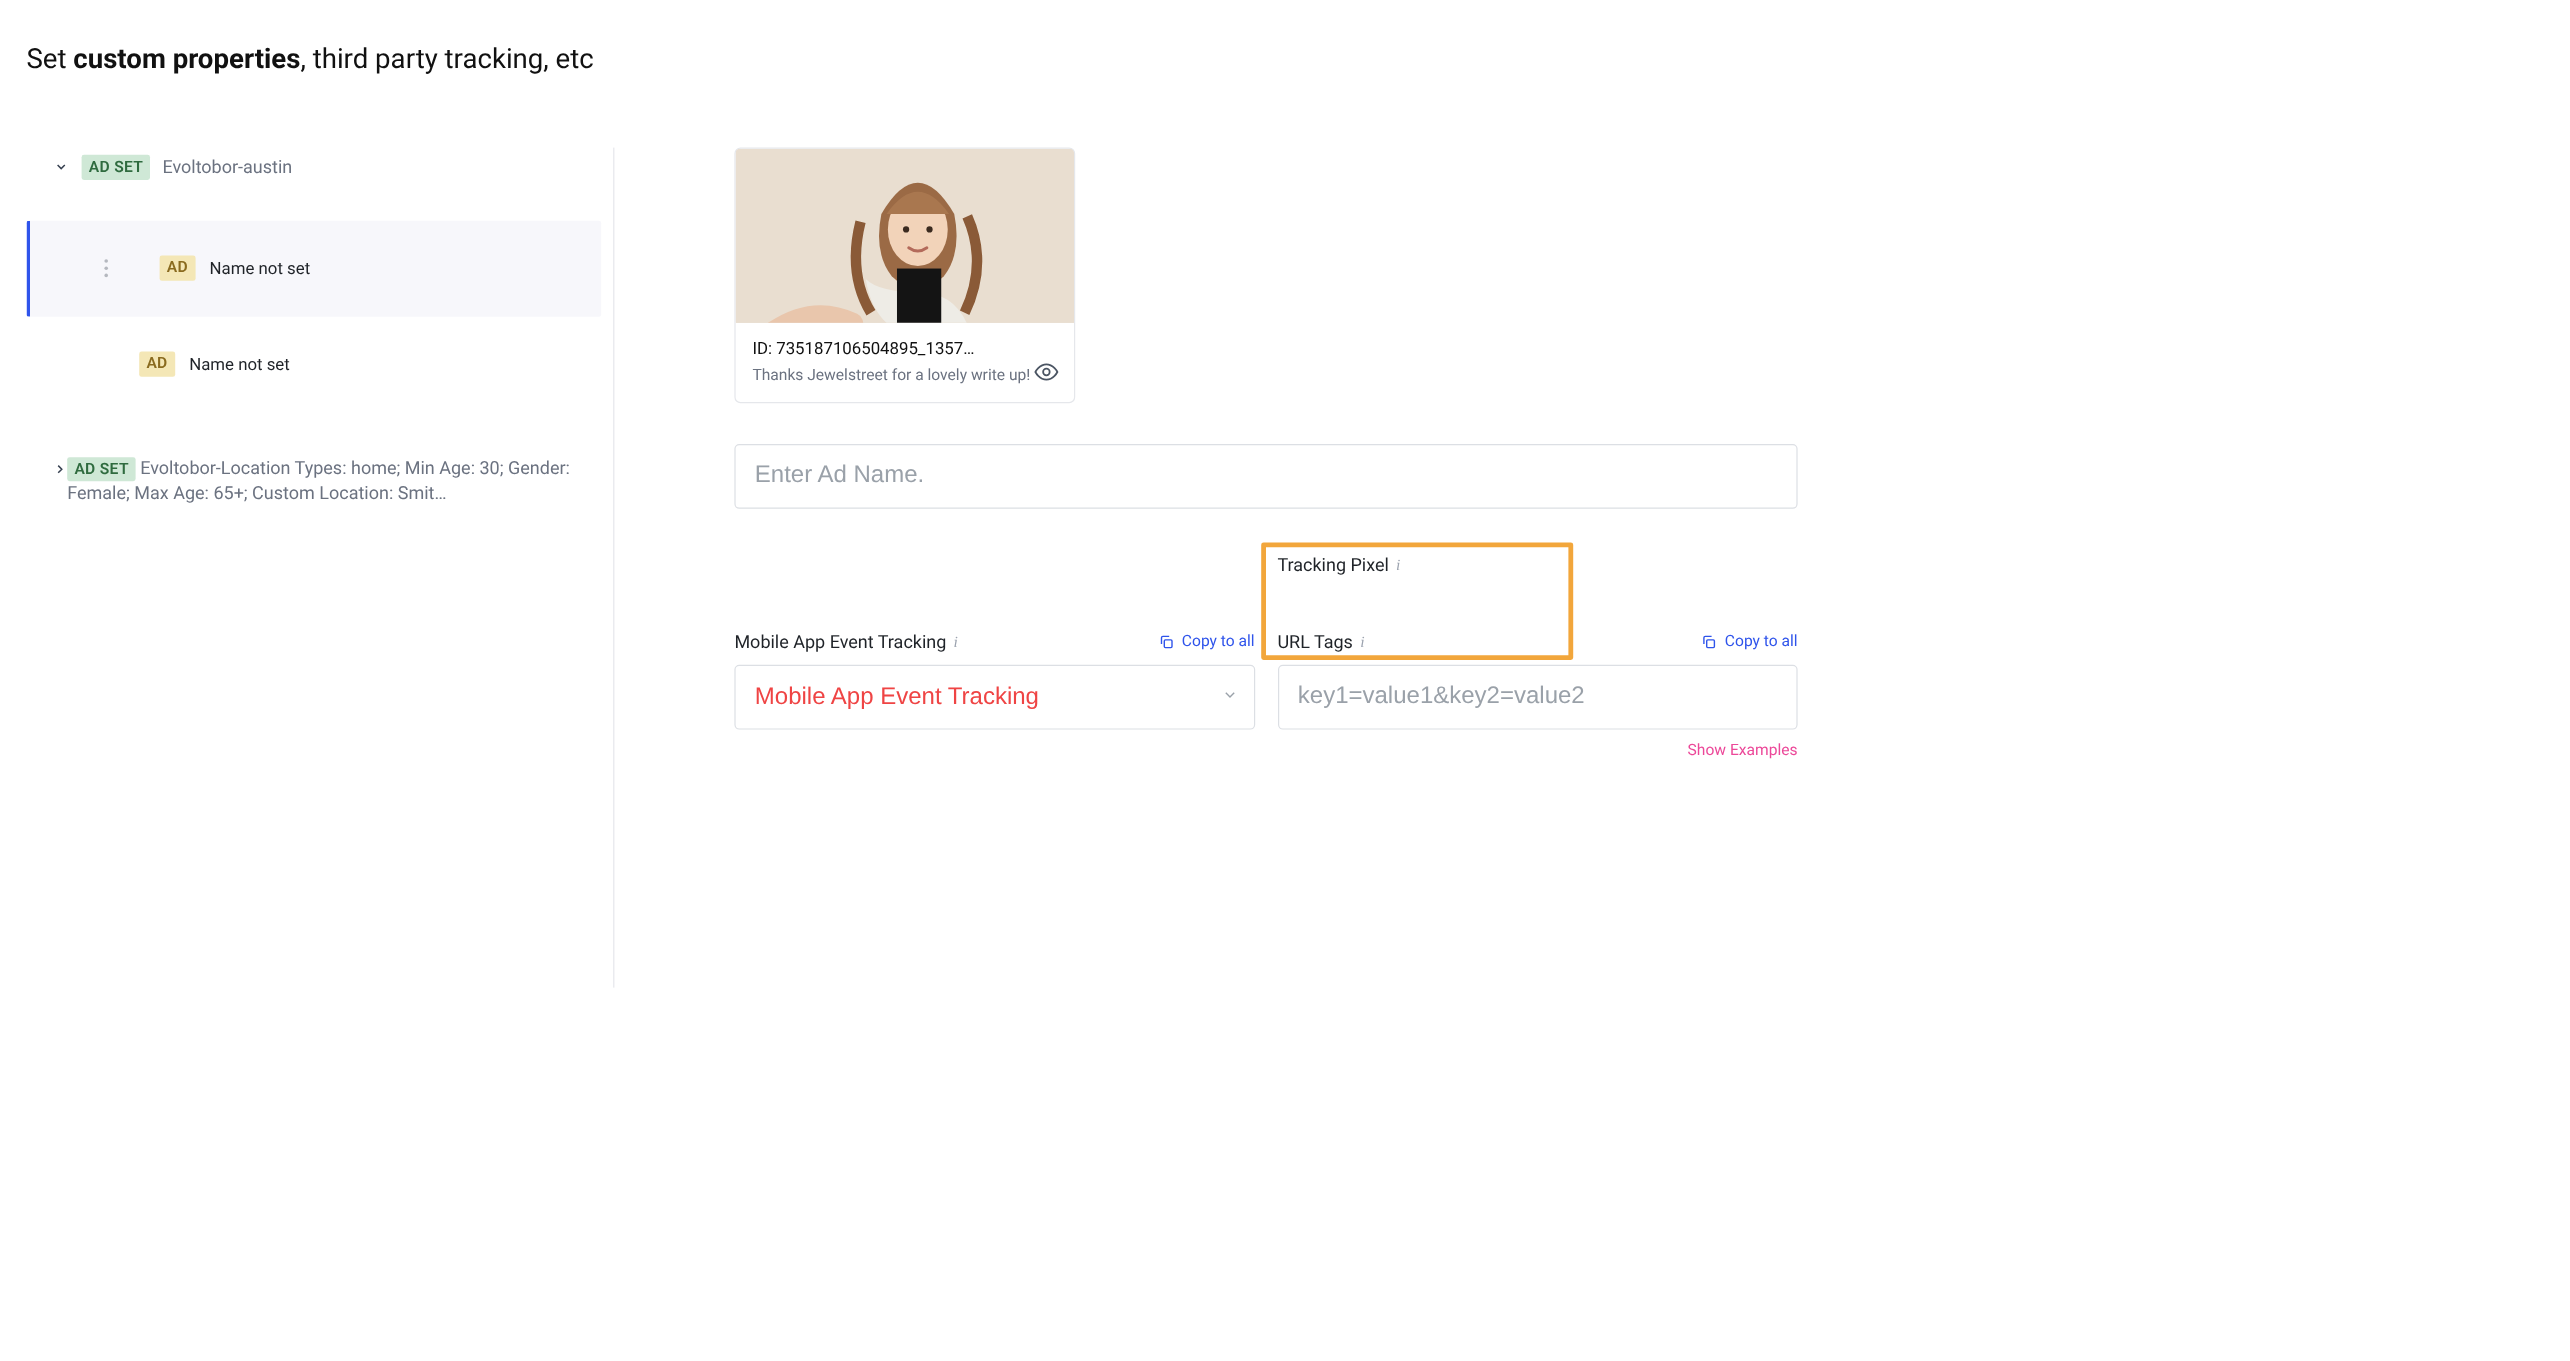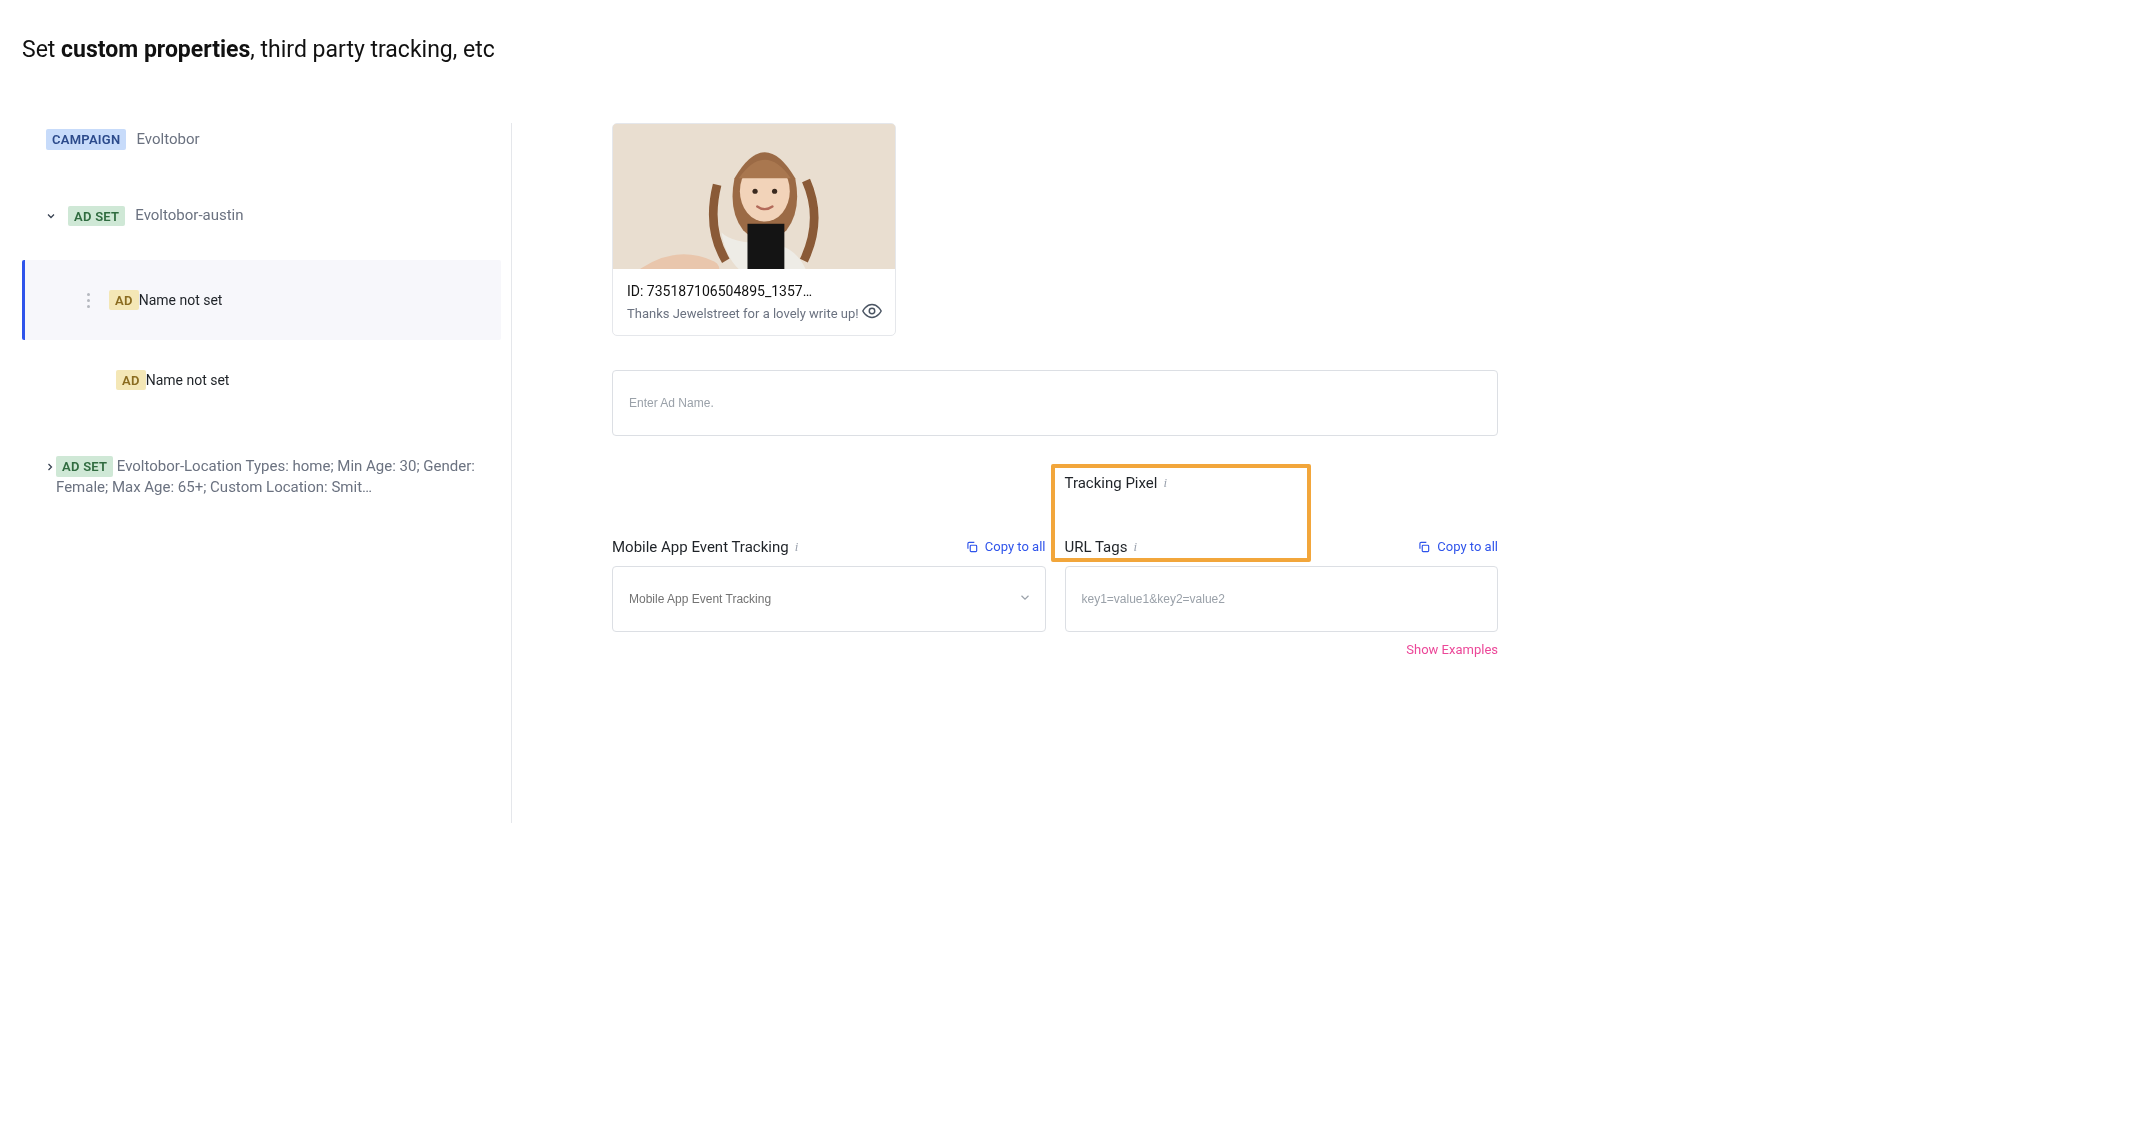--- a/index.html
+++ b/index.html
@@ -76,20 +76,21 @@
   .chev svg { width: 12px; height: 12px; }
 
   .ad-row-block {
     margin: 0;
     padding: 0;
   }
   .ad-row {
     position: relative;
     display: flex;
     align-items: center;
+    gap: 12px;
     height: 80px;
     padding-left: 94px;
   }
   .ad-row.selected {
     background: #f7f7fb;
     border-left: 3px solid #2f54eb;
     padding-left: 56px;
     margin-left: 0;
     border-radius: 2px;
   }
@@ -126,26 +127,26 @@
 
   .form-group { margin-top: 34px; }
   .form-label-row { display:flex; align-items:center; justify-content:space-between; }
   .form-label { font-size: 15px; color: #1f2328; display:flex; align-items:center; gap:6px; }
   .info-i { font-style: italic; color: #9ca3af; font-family: Georgia, serif; font-size: 13px; }
   .copy-link { color: #2f54eb; font-size: 13px; display:flex; align-items:center; gap:6px; text-decoration:none; }
   .copy-link svg { width: 14px; height: 14px; }
 
   .text-input, .select-input {
     width: 100%;
-    height: 66px;
+    height: 54px;
     border: 1px solid #dcdfe4;
     border-radius: 4px;
     padding: 0 16px;
-    font-size: 12px;
-    color: #737373;
+    font-size: 20px;
+    color: #ef4444;
     background: #fff;
   }
   .text-input::placeholder { color: #9aa1a9; }
   .input-wrap { margin-top: 10px; position: relative; }
   .select-input {
     appearance: none;
     background: #f9fafb;
     padding-right: 40px;
     cursor: pointer;
   }
@@ -194,24 +195,20 @@
 <body>
 
 <div class="page">
   <h1 class="title">
     <span>Set </span><strong>custom properties</strong><span>, third party tracking, etc</span>
   </h1>
 
   <div class="columns">
     <div class="sidebar">
 
-      <div class="tree-row row-campaign">
-        <span class="badge badge-campaign">CAMPAIGN</span>
-        <span class="label-text">Evoltobor</span>
-      </div>
 
       <div class="tree-row row-adset-1">
         <span class="chev">
           <svg viewBox="0 0 24 24" fill="none" stroke="currentColor" stroke-width="2.5">
               <polyline points="6 9 12 15 18 9"></polyline>
             </svg>
         </span>
         <span class="badge badge-adset">AD SET</span>
         <span class="label-text">Evoltobor-austin</span>
       </div>

